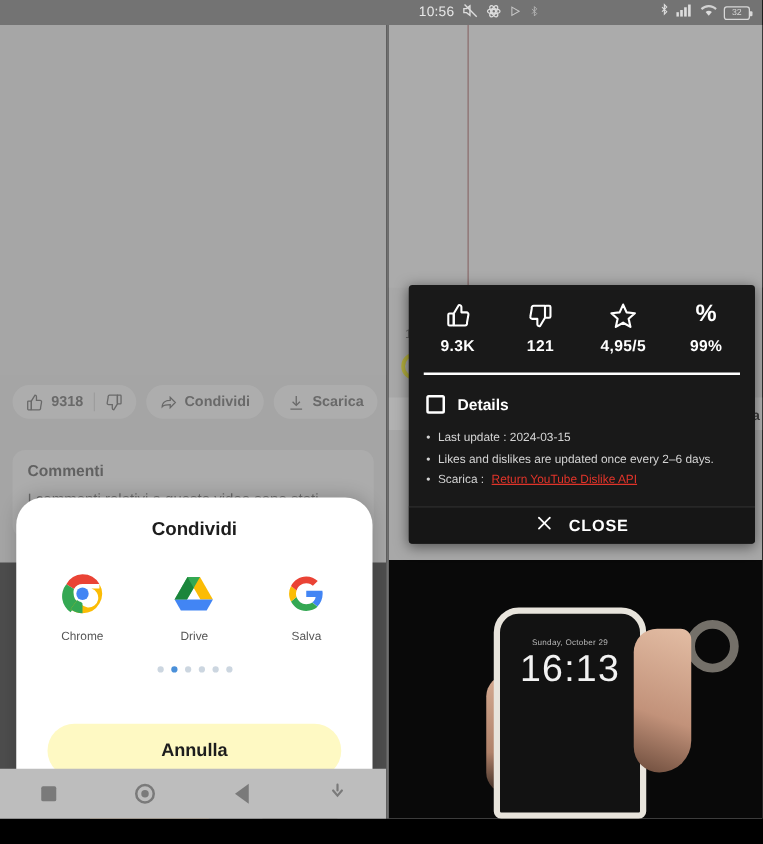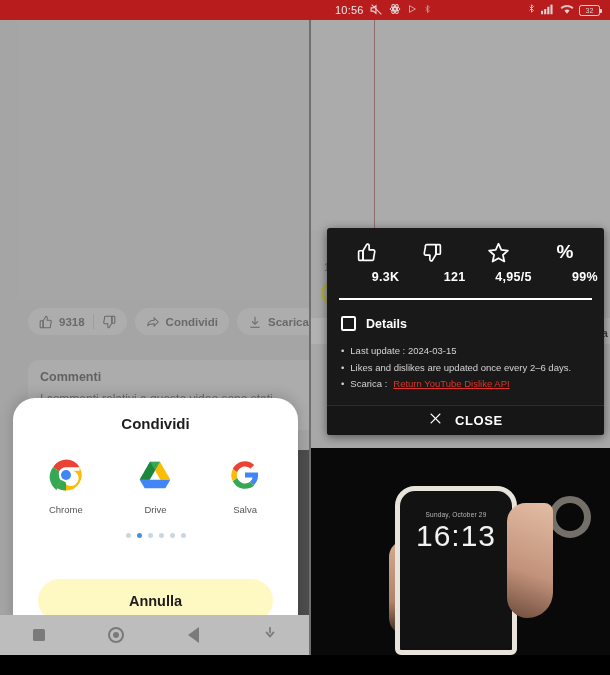--- a/index.html
+++ b/index.html
@@ -7,21 +7,21 @@
     width: 610px; height: 675px;
     background: #000;
     font-family: "Liberation Sans", sans-serif;
     overflow: hidden;
   }
   .screen { position: relative; width: 610px; height: 675px; background: #000; }
 
   
   .statusbar {
     position: absolute; left: 0; top: 0; width: 610px; height: 20px;
-    background: #b91c1c; color: #e8e8e8;
+    background: #737373; color: #e8e8e8;
     display: flex; align-items: center;
   }
   .sb-left {
     position: absolute; left: 335px; top: 0; height: 20px;
     display: flex; align-items: center; gap: 6px;
     font-size: 11px; letter-spacing: .2px;
   }
   .sb-right {
     position: absolute; right: 10px; top: 0; height: 20px;
     display: flex; align-items: center; gap: 5px;
@@ -37,21 +37,21 @@
     width: 2px; height: 4px; background: #d8d8d8; border-radius: 0 1px 1px 0;
   }
 
   
   .pane { position: absolute; top: 20px; height: 635px; overflow: hidden; }
   .pane-left  { left: 0;   width: 309px; background: #a9a9a9; }
   .pane-divider { position: absolute; left: 309px; top: 20px; width: 2px; height: 635px; background: #6f6f6f; }
   .pane-right { left: 311px; width: 299px; background: #a8a8a8; }
 
   
-  .yt-body { position: absolute; left: 18px; top: 0; width: 309px; height: 635px; }
+  .yt-body { position: absolute; left: 0; top: 0; width: 309px; height: 635px; }
   .yt-player { position: absolute; left: 0; top: 0; width: 309px; height: 280px; background: #ababab; }
 
   .action-row {
     position: absolute; left: 10px; top: 288px;
     display: flex; align-items: center; gap: 8px;
     white-space: nowrap;
   }
   .chip {
     height: 27px; border-radius: 14px; background: #b9b9b9;
     display: flex; align-items: center; gap: 6px;
@@ -170,21 +170,21 @@
   .ryd {
     position: absolute; left: 16px; top: 208px; width: 277px;
     background: #191919; border-radius: 3px; overflow: hidden;
     box-shadow: 0 2px 10px rgba(0,0,0,.5);
   }
   .ryd-stats { display: flex; padding: 12px 6px 8px; }
   .ryd-stat { flex: 1; text-align: center; color: #fff; }
   .ryd-stat-icon { height: 24px; display: flex; align-items: center; justify-content: center; }
   .ryd-stat-icon svg { display: block; }
   .ryd-pct { font-size: 19px; font-weight: 700; line-height: 24px; }
-  .ryd-stat-val { margin-top: 6px; font-size: 12.5px; font-weight: 700; letter-spacing: .3px; text-align: right; }
+  .ryd-stat-val { margin-top: 6px; font-size: 12.5px; font-weight: 700; letter-spacing: .3px; }
   .ryd-rule { height: 2px; background: #ffffff; margin: 6px 12px 0; }
   .ryd-details-row {
     display: flex; align-items: center; gap: 10px; padding: 16px 14px 12px;
   }
   .ryd-check {
     width: 15px; height: 15px; border: 2px solid #ffffff; border-radius: 2px;
   }
   .ryd-details-label { color: #fff; font-size: 12.5px; font-weight: 700; }
   .ryd-list { padding: 0 14px 12px; }
   .ryd-li {

